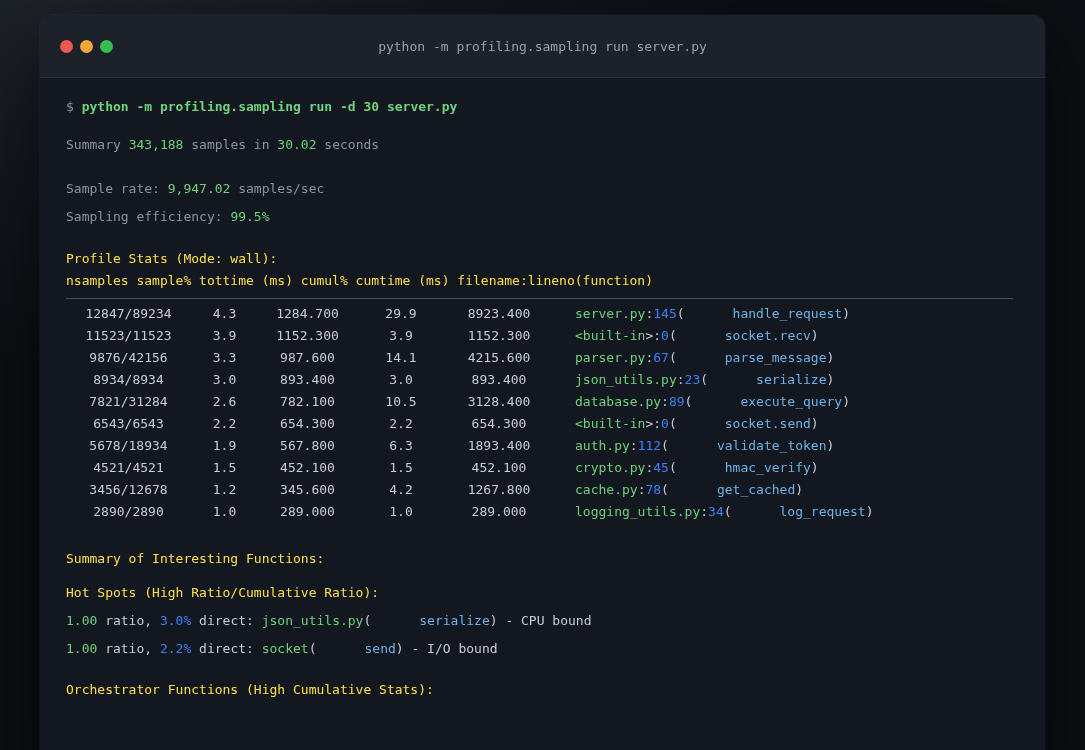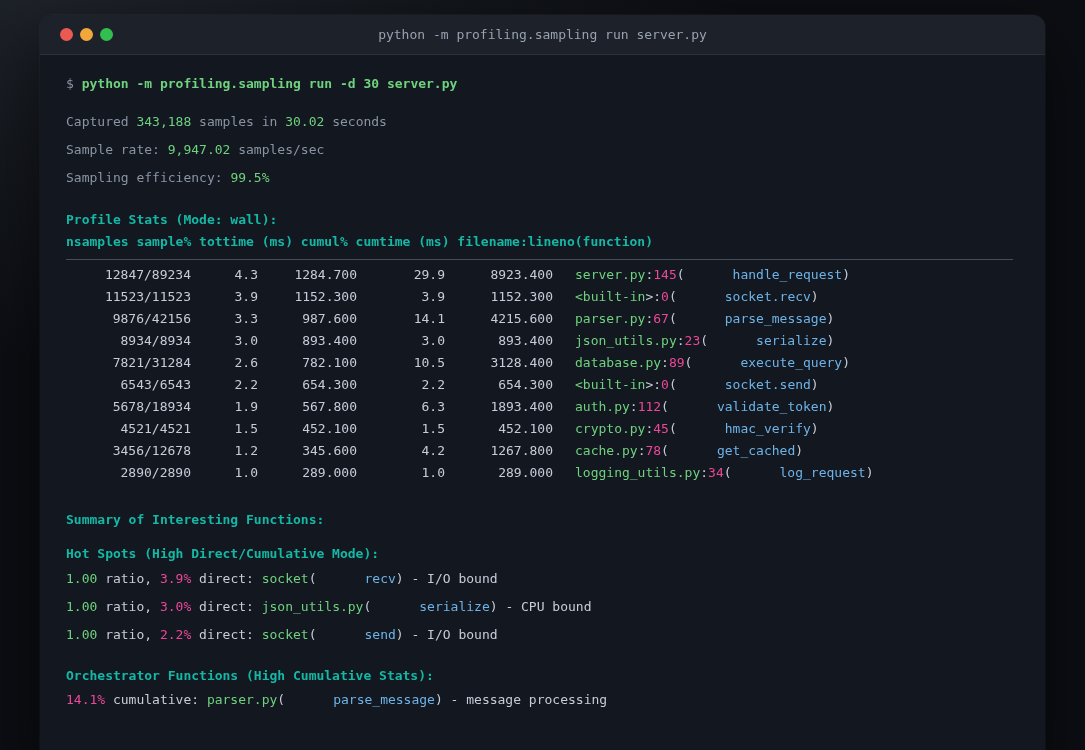--- a/index.html
+++ b/index.html
@@ -8,53 +8,53 @@
     background:#0c0e13;
     background-image:radial-gradient(900px 520px at 4% -6%, #20242c 0%, #14171d 42%, #0c0e13 78%);
     font-family:"DejaVu Sans Mono", monospace;
   }
   .window {
     position:absolute; left:40px; top:15px; width:1005px; height:760px;
     background:#13171f; border-radius:12px; overflow:hidden;
     box-shadow:0 25px 70px rgba(0,0,0,.55), 0 0 0 1px rgba(255,255,255,.04);
   }
   .titlebar {
-    height:40px; background:#1d212a; border-bottom:1px solid #2a2f39;
+    height:63px; background:#1d212a; border-bottom:1px solid #2a2f39;
     position:relative; display:flex; align-items:center; justify-content:center;
   }
   .lights { position:absolute; left:20px; top:0; height:100%; display:flex; align-items:center; gap:7px; }
   .light { width:13px; height:13px; border-radius:50%; display:inline-block; cursor:pointer; }
   .light.red    { background:#ea5a52; }
   .light.yellow { background:#f2a73b; }
   .light.green  { background:#33bf4f; }
   .title { font-size:13px; color:#98a1ae; }
 
   .terminal { padding:21px 32px 0 26px; font-size:13px; line-height:16px; color:#c6cdd8; }
 
   .bold   { font-weight:bold; }
   .green  { color:#6fd27f; }
-  .orange { color:#ec4899; }
-  .hblue  { color:#14b8a6; font-weight:bold; }
+  .orange { color:#3b82f6; }
+  .hblue  { color:#fde047; font-weight:normal; }
   .fblue  { color:#6db3e8;margin-left:48px; }
   .muted  { color:#8a94a3; }
   .plain  { color:#c6cdd8; }
 
   .captured { margin-top:22px; color:#8a94a3; }
-  .rate     { margin-top:12px; color:#8a94a3; }
+  .rate     { margin-top:28px; color:#8a94a3; }
   .eff      { margin-top:12px; color:#8a94a3; }
   .pstats   { margin-top:26px; }
   .colhdr   { margin-top:6px; }
   .divider  { height:1px; background:#454c5a; margin-top:9px; }
 
   #stat-rows { margin-top:4px; }
   .trow {
     display:grid; grid-template-columns:125px 67px 99px 88px 108px 1fr;
     line-height:22px; white-space:pre;
   }
-  .cell.r  { text-align:right; }
+  .cell.r  { text-align:center; }
   .cell.fn { padding-left:22px; text-align:left; }
 
   .summary-title  { margin-top:28px; }
   .hotspots-title { margin-top:18px; }
   .hs-item        { margin-top:12px; white-space:pre; }
   .hs-item.first  { margin-top:9px; }
   .orch-title     { margin-top:25px; }
   .orch-item      { margin-top:8px; white-space:pre; }
   .orch-item.first{ margin-top:9px; }
 </style>
@@ -71,21 +71,21 @@
     <div class="title">python -m profiling.sampling run server.py</div>
   </div>
 
   <div class="terminal">
     <div class="cmd">
       <span class="muted">$</span>
       <span class="green bold">python -m profiling.sampling run -d 30 server.py</span>
     </div>
 
     <div class="captured">
-      <span>Captured</span>
+      <span>Summary</span>
       <span class="green">343,188</span>
       <span>samples in</span>
       <span class="green">30.02</span>
       <span>seconds</span>
     </div>
 
     <div class="rate">
       <span>Sample rate:</span>
       <span class="green">9,947.02</span>
       <span>samples/sec</span>
@@ -108,25 +108,23 @@
         <div class="trow"><span class="cell r plain">7821/31284</span><span class="cell r plain">2.6</span><span class="cell r plain">782.100</span><span class="cell r plain">10.5</span><span class="cell r plain">3128.400</span><span class="cell fn"><span class="green">database.py</span><span class="plain">:</span><span class="orange">89</span><span class="plain">(</span><span class="fblue">execute_query</span><span class="plain">)</span></span></div>
         <div class="trow"><span class="cell r plain">6543/6543</span><span class="cell r plain">2.2</span><span class="cell r plain">654.300</span><span class="cell r plain">2.2</span><span class="cell r plain">654.300</span><span class="cell fn"><span class="green">&lt;built-in</span><span class="plain">&gt;</span><span class="plain">:</span><span class="orange">0</span><span class="plain">(</span><span class="fblue">socket.send</span><span class="plain">)</span></span></div>
         <div class="trow"><span class="cell r plain">5678/18934</span><span class="cell r plain">1.9</span><span class="cell r plain">567.800</span><span class="cell r plain">6.3</span><span class="cell r plain">1893.400</span><span class="cell fn"><span class="green">auth.py</span><span class="plain">:</span><span class="orange">112</span><span class="plain">(</span><span class="fblue">validate_token</span><span class="plain">)</span></span></div>
         <div class="trow"><span class="cell r plain">4521/4521</span><span class="cell r plain">1.5</span><span class="cell r plain">452.100</span><span class="cell r plain">1.5</span><span class="cell r plain">452.100</span><span class="cell fn"><span class="green">crypto.py</span><span class="plain">:</span><span class="orange">45</span><span class="plain">(</span><span class="fblue">hmac_verify</span><span class="plain">)</span></span></div>
         <div class="trow"><span class="cell r plain">3456/12678</span><span class="cell r plain">1.2</span><span class="cell r plain">345.600</span><span class="cell r plain">4.2</span><span class="cell r plain">1267.800</span><span class="cell fn"><span class="green">cache.py</span><span class="plain">:</span><span class="orange">78</span><span class="plain">(</span><span class="fblue">get_cached</span><span class="plain">)</span></span></div>
         <div class="trow"><span class="cell r plain">2890/2890</span><span class="cell r plain">1.0</span><span class="cell r plain">289.000</span><span class="cell r plain">1.0</span><span class="cell r plain">289.000</span><span class="cell fn"><span class="green">logging_utils.py</span><span class="plain">:</span><span class="orange">34</span><span class="plain">(</span><span class="fblue">log_request</span><span class="plain">)</span></span></div>
       </div>
 
     <div class="summary-title hblue">Summary of Interesting Functions:</div>
 
-    <div class="hotspots-title hblue">Hot Spots (High Direct/Cumulative Mode):</div>
+    <div class="hotspots-title hblue">Hot Spots (High Ratio/Cumulative Ratio):</div>
     <div id="hot-rows">
-        <div class="hs-item first"><span class="green">1.00</span> <span class="plain">ratio,</span> <span class="orange">3.9%</span> <span class="plain">direct:</span> <span class="green">socket</span><span class="plain">(</span><span class="fblue">recv</span><span class="plain">)</span> <span class="plain">- I/O bound</span></div>
         <div class="hs-item"><span class="green">1.00</span> <span class="plain">ratio,</span> <span class="orange">3.0%</span> <span class="plain">direct:</span> <span class="green">json_utils.py</span><span class="plain">(</span><span class="fblue">serialize</span><span class="plain">)</span> <span class="plain">- CPU bound</span></div>
         <div class="hs-item"><span class="green">1.00</span> <span class="plain">ratio,</span> <span class="orange">2.2%</span> <span class="plain">direct:</span> <span class="green">socket</span><span class="plain">(</span><span class="fblue">send</span><span class="plain">)</span> <span class="plain">- I/O bound</span></div>
       </div>
 
     <div class="orch-title hblue">Orchestrator Functions (High Cumulative Stats):</div>
     <div id="orch-rows">
-        <div class="orch-item"><span class="orange">14.1%</span> <span class="plain">cumulative:</span> <span class="green">parser.py</span><span class="plain">(</span><span class="fblue">parse_message</span><span class="plain">)</span> <span class="plain">- message processing</span></div>
       </div>
   </div>
 </div>
 
 </body></html>

